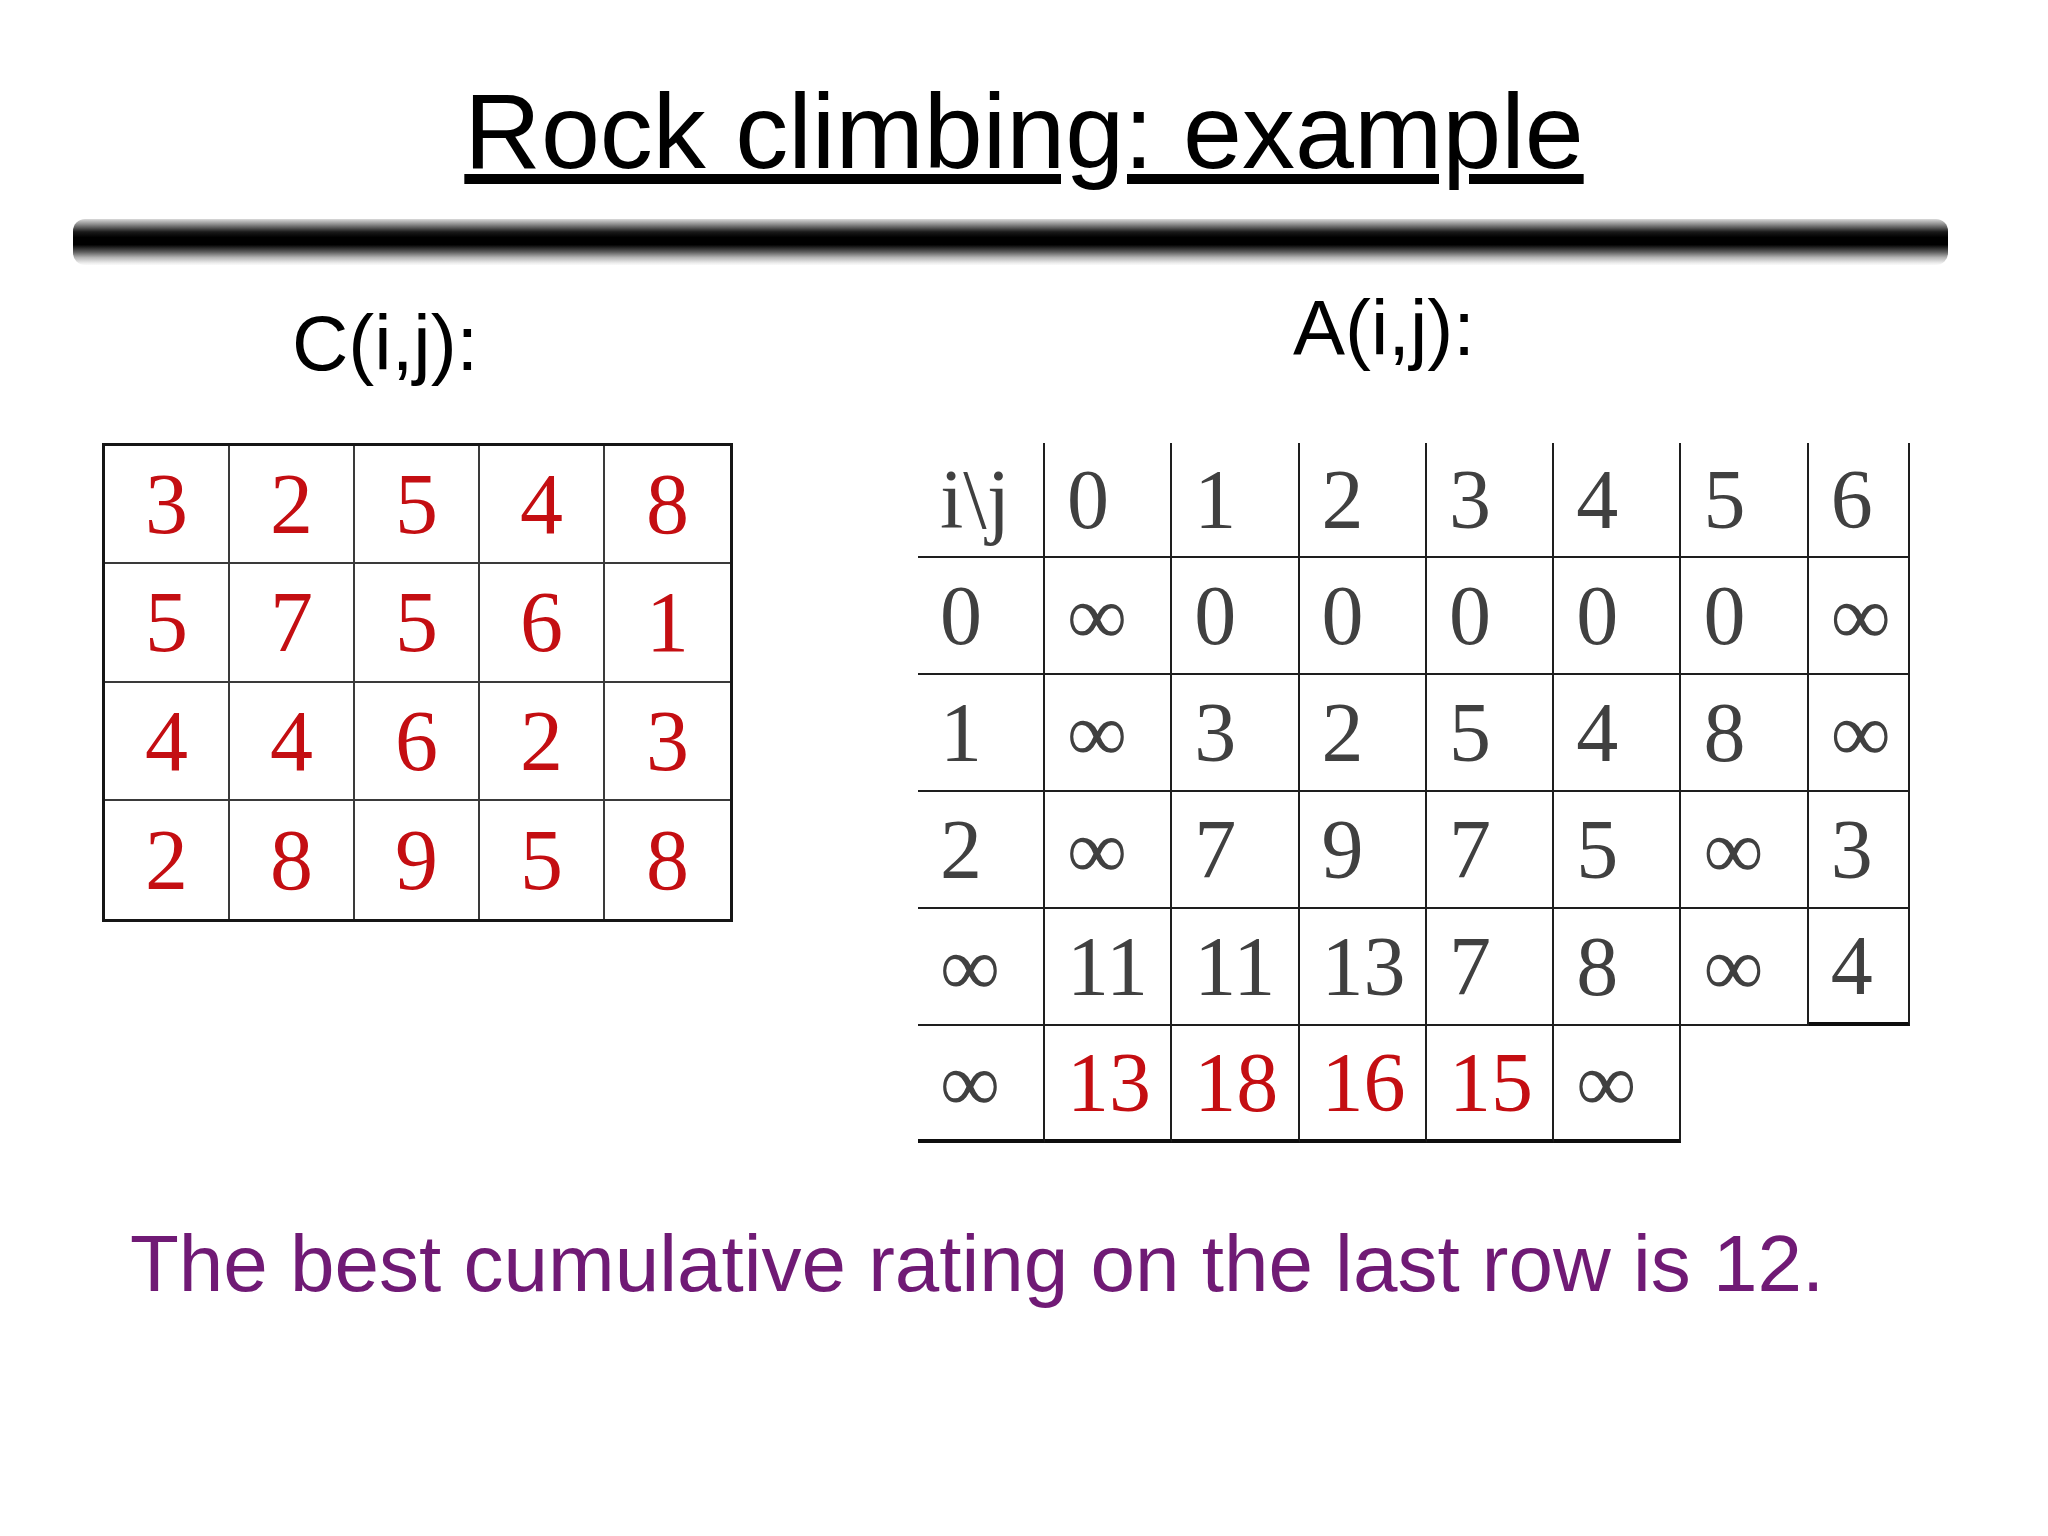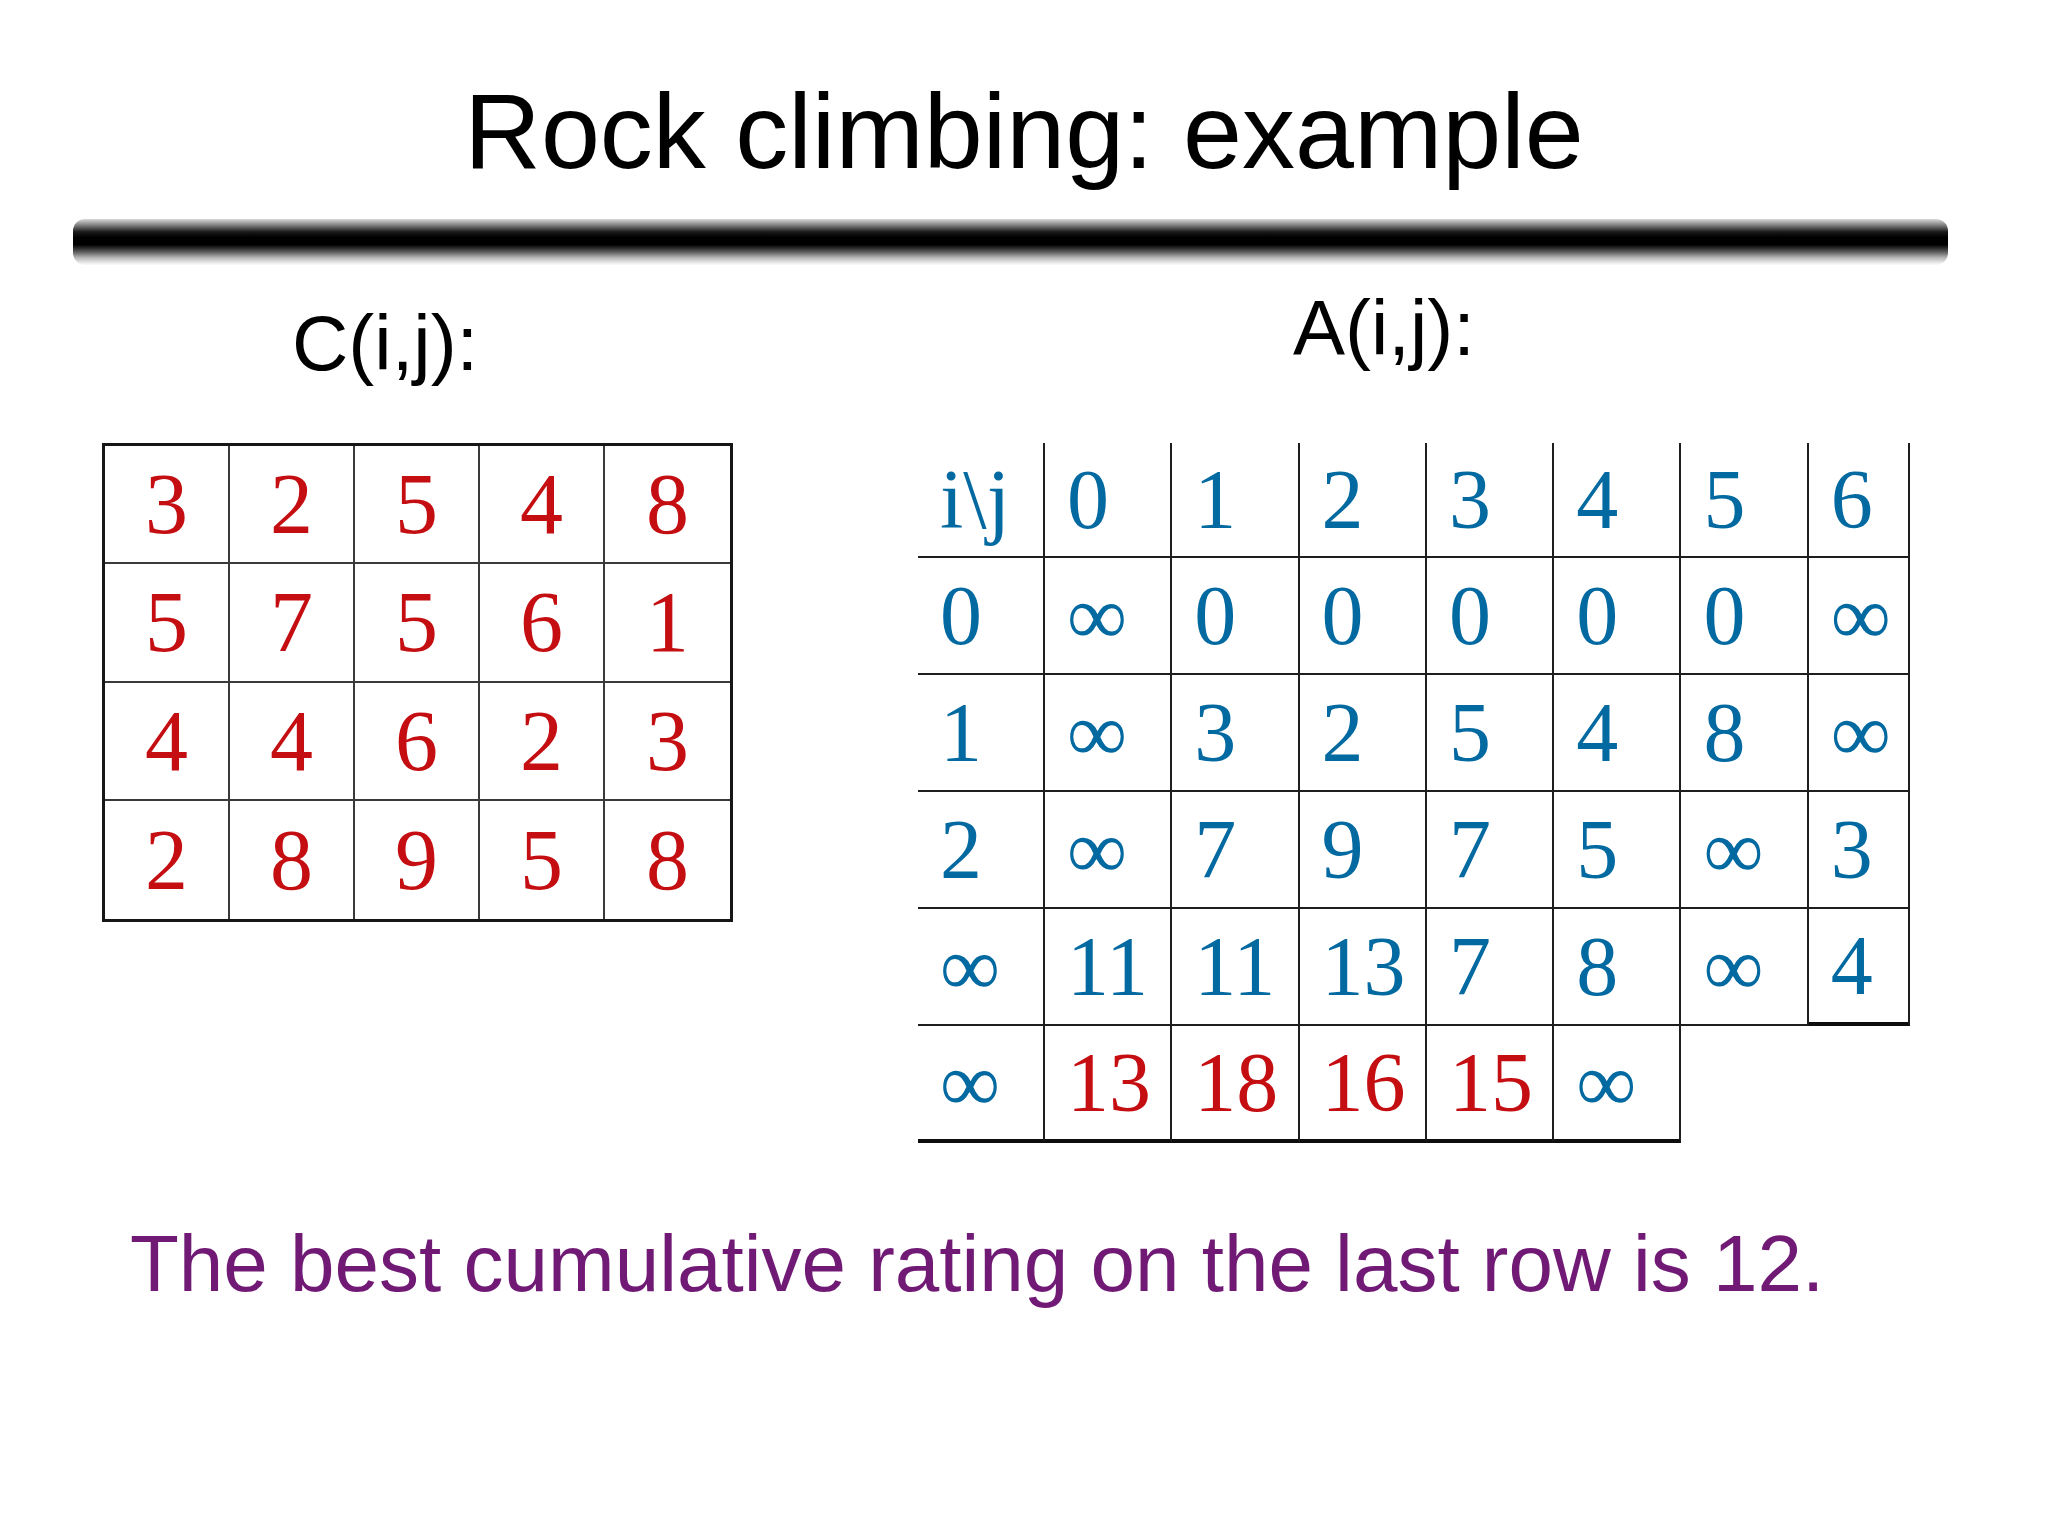--- a/index.html
+++ b/index.html
@@ -23,20 +23,21 @@
     top: 76px;
     left: 0;
     right: 0;
     text-align: center;
     font-size: 106px;
     line-height: 1.05;
     font-weight: 400;
     color: #000000;
     letter-spacing: 0px;
     white-space: nowrap;
+    text-decoration: underline;
   }
 
   
   .divider {
     position: absolute;
     left: 73px;
     top: 219px;
     width: 1875px;
     height: 46px;
     border-radius: 12px;
@@ -107,21 +108,21 @@
     box-sizing: border-box;
     border-right: 2px solid #1e1e1e;
     border-bottom: 2px solid #1e1e1e;
     display: flex;
     align-items: center;
     justify-content: flex-start;
     padding-left: 22px;
     font-family: "Liberation Serif", "DejaVu Serif", serif;
     font-size: 84px;
     line-height: 1;
-    color: #0369a1;
+    color: #404040;
     white-space: nowrap;
     overflow: hidden;
   }
   .a-cell.last-row { border-bottom: 4px solid #0e0e0e; }
   .a-cell.red-value { color: var(--accent-red); }
 
   
   .caption {
     position: absolute;
     left: 130px;

